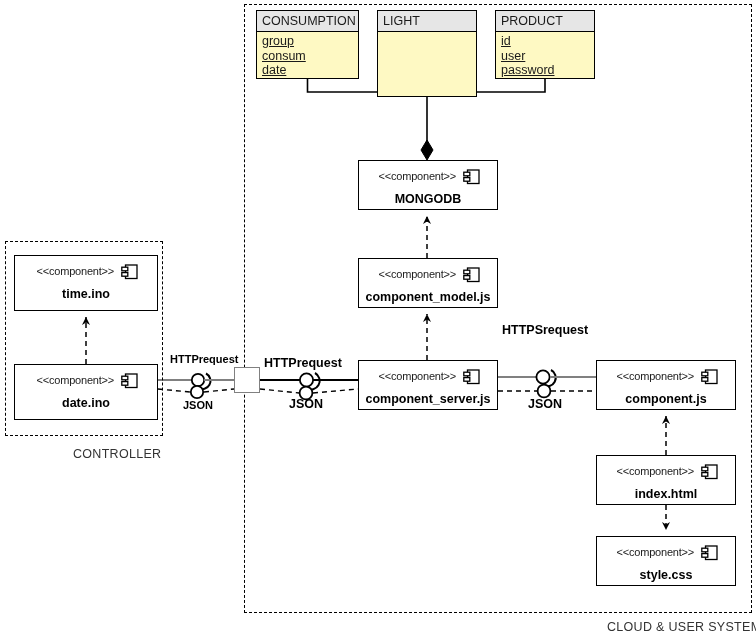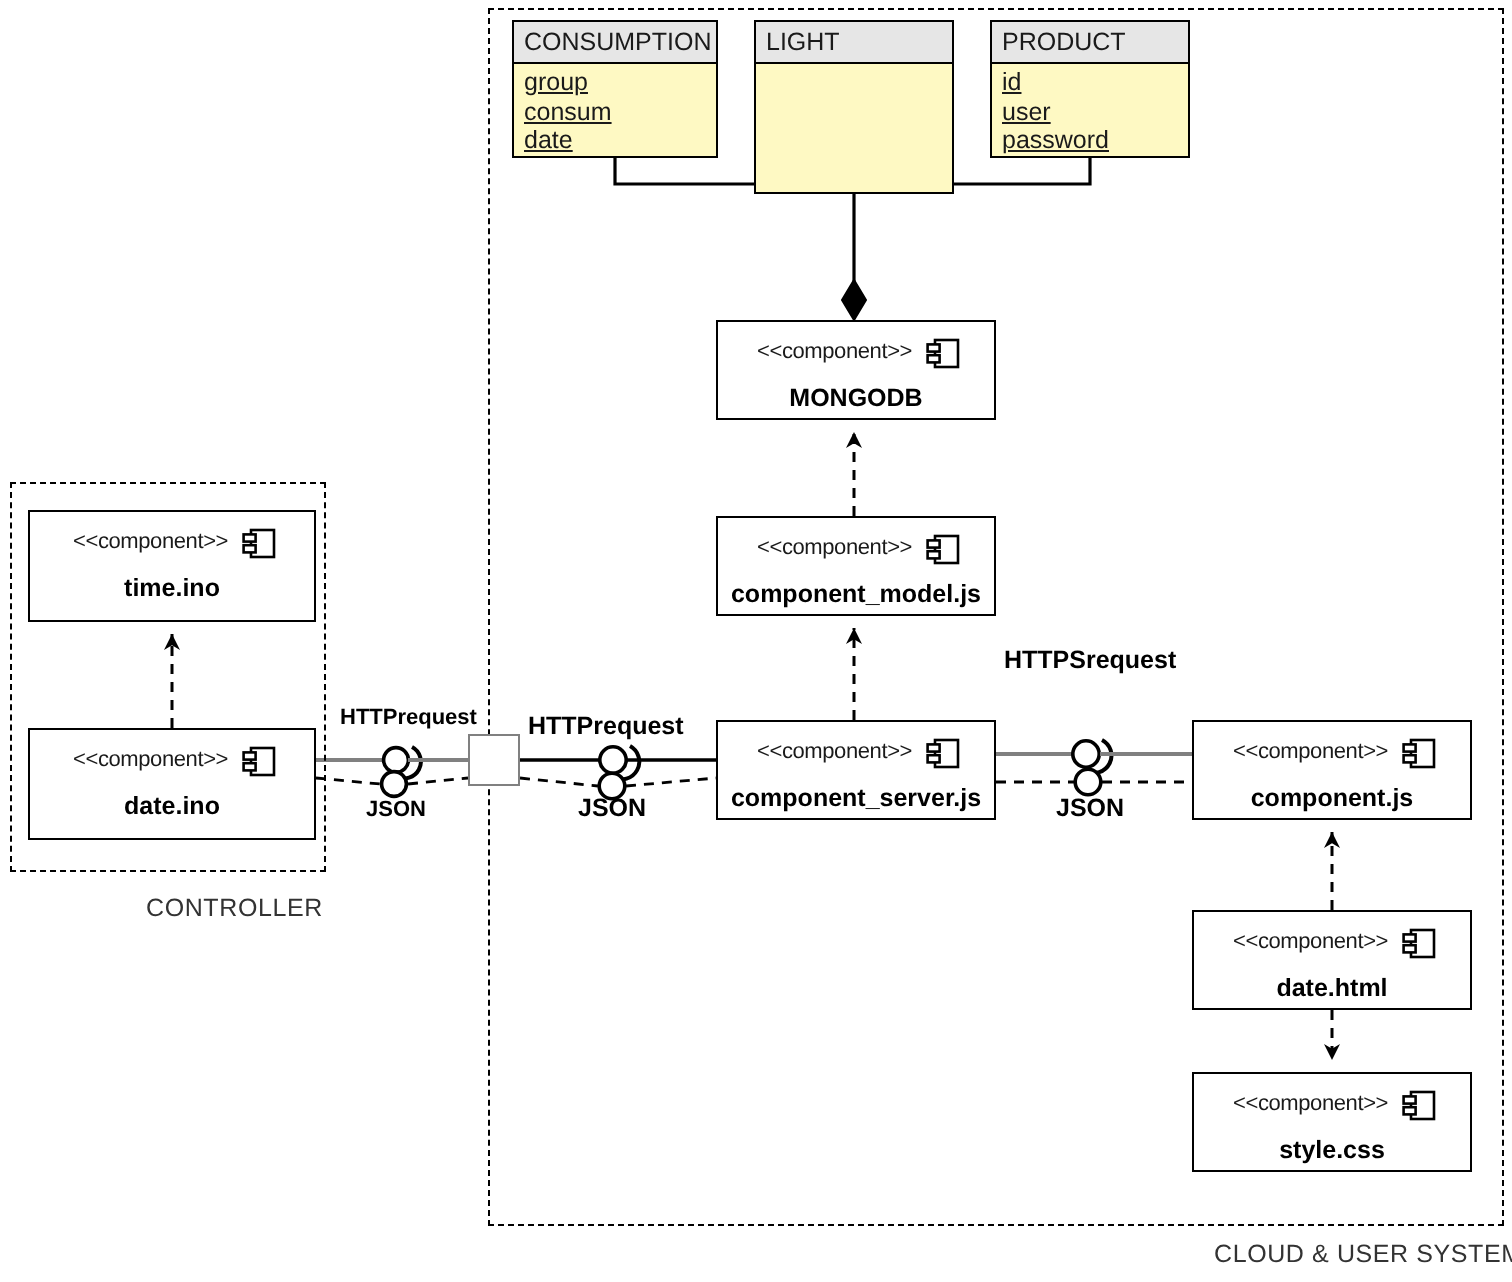--- a/index.html
+++ b/index.html
@@ -267,21 +267,21 @@
     <div class="cname">component.js</div>
   </div>
 
   <div class="component" style="left:596px; top:455px; width:140px; height:50px;">
     <div class="stereo" style="text-align: left; padding-left: 19.5px;">&lt;&lt;component&gt;&gt;</div>
     <svg class="comp-icon" viewBox="0 0 17 16" style="left: 103.5px;">
       <rect x="4.5" y="1" width="11.5" height="13.5" fill="#ffffff" stroke="#000000" stroke-width="1.3"></rect>
       <rect x="0.8" y="3.2" width="6" height="3.6" fill="#ffffff" stroke="#000000" stroke-width="1.3"></rect>
       <rect x="0.8" y="8.6" width="6" height="3.6" fill="#ffffff" stroke="#000000" stroke-width="1.3"></rect>
     </svg>
-    <div class="cname">date.html</div>
+    <div class="cname">index.html</div>
   </div>
 
   <div class="component" style="left:596px; top:536px; width:140px; height:50px;">
     <div class="stereo" style="text-align: left; padding-left: 19.5px;">&lt;&lt;component&gt;&gt;</div>
     <svg class="comp-icon" viewBox="0 0 17 16" style="left: 103.5px;">
       <rect x="4.5" y="1" width="11.5" height="13.5" fill="#ffffff" stroke="#000000" stroke-width="1.3"></rect>
       <rect x="0.8" y="3.2" width="6" height="3.6" fill="#ffffff" stroke="#000000" stroke-width="1.3"></rect>
       <rect x="0.8" y="8.6" width="6" height="3.6" fill="#ffffff" stroke="#000000" stroke-width="1.3"></rect>
     </svg>
     <div class="cname">style.css</div>

